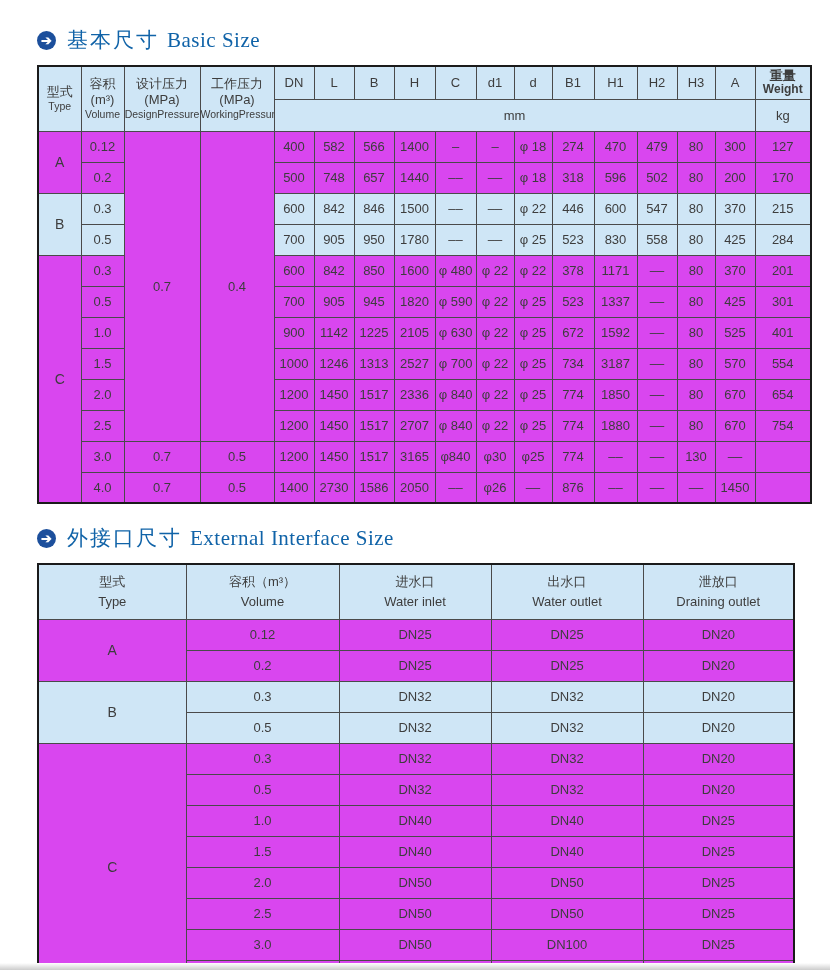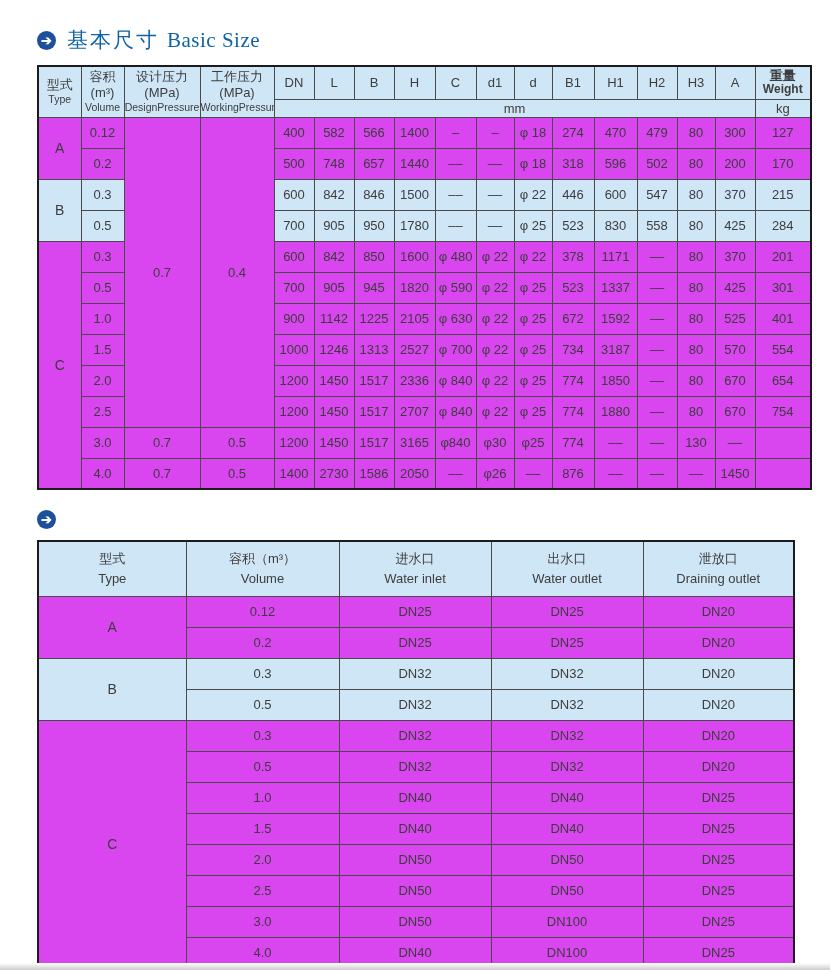--- a/index.html
+++ b/index.html
@@ -21,21 +21,21 @@
   table { border-collapse:collapse; table-layout:fixed; background:#d946ef; }
   th, td { border:1px solid #4a4a4a; text-align:center; vertical-align:middle;
            color:#3d3d3d; overflow:hidden; }
   table { border:2px solid #1b1b1b; }
   thead th { background:var(--light-blue,#cfe6f6); font-weight:normal; }
   tr.blue td { background:var(--light-blue,#cfe6f6); }
 
   
   .t1 { width:773px; }
   .t1 thead tr.r1 th { height:33px; font-size:13px; }
-  .t1 thead tr.r2 th { height:18px; font-size:13px;margin-left:18px; }
+  .t1 thead tr.r2 th { height:32px; font-size:13px;margin-left:18px; }
   .t1 thead th.lefthead { font-size:11.5px; line-height:1.25; }
   .t1 thead th.lefthead .en { font-size:10.5px; }
   .t1 thead th.weight { font-size:11px; line-height:1.1;font-weight:bold; }
   .t1 thead th.weight .en { font-size:12px; }
   .t1 tbody td { height:31px; font-size:13px; }
   .t1 tbody td.type { font-size:14px; }
 
   
   .t2 { width:756px; margin-top:1px; }
   .t2 thead th { height:55px; font-size:13px; line-height:1.5; }
@@ -323,20 +323,23 @@
             <td>1450</td>
             <td></td>
           </tr>
         </tbody>
     </table>
 
     <div class="gap-between"></div>
 
     <div class="section-title">
       <span class="arrow-icon">➔</span>
+      <span class="title-text">
+        <span class="zh">外接口尺寸</span><span class="en">External Interface Size</span>
+      </span>
     </div>
 
     <table class="t2">
       <colgroup>
         <col style="width:148px">
           <col style="width:153px">
           <col style="width:152px">
         <col style="width:152px">
           <col style="width:151px">
       </colgroup>

